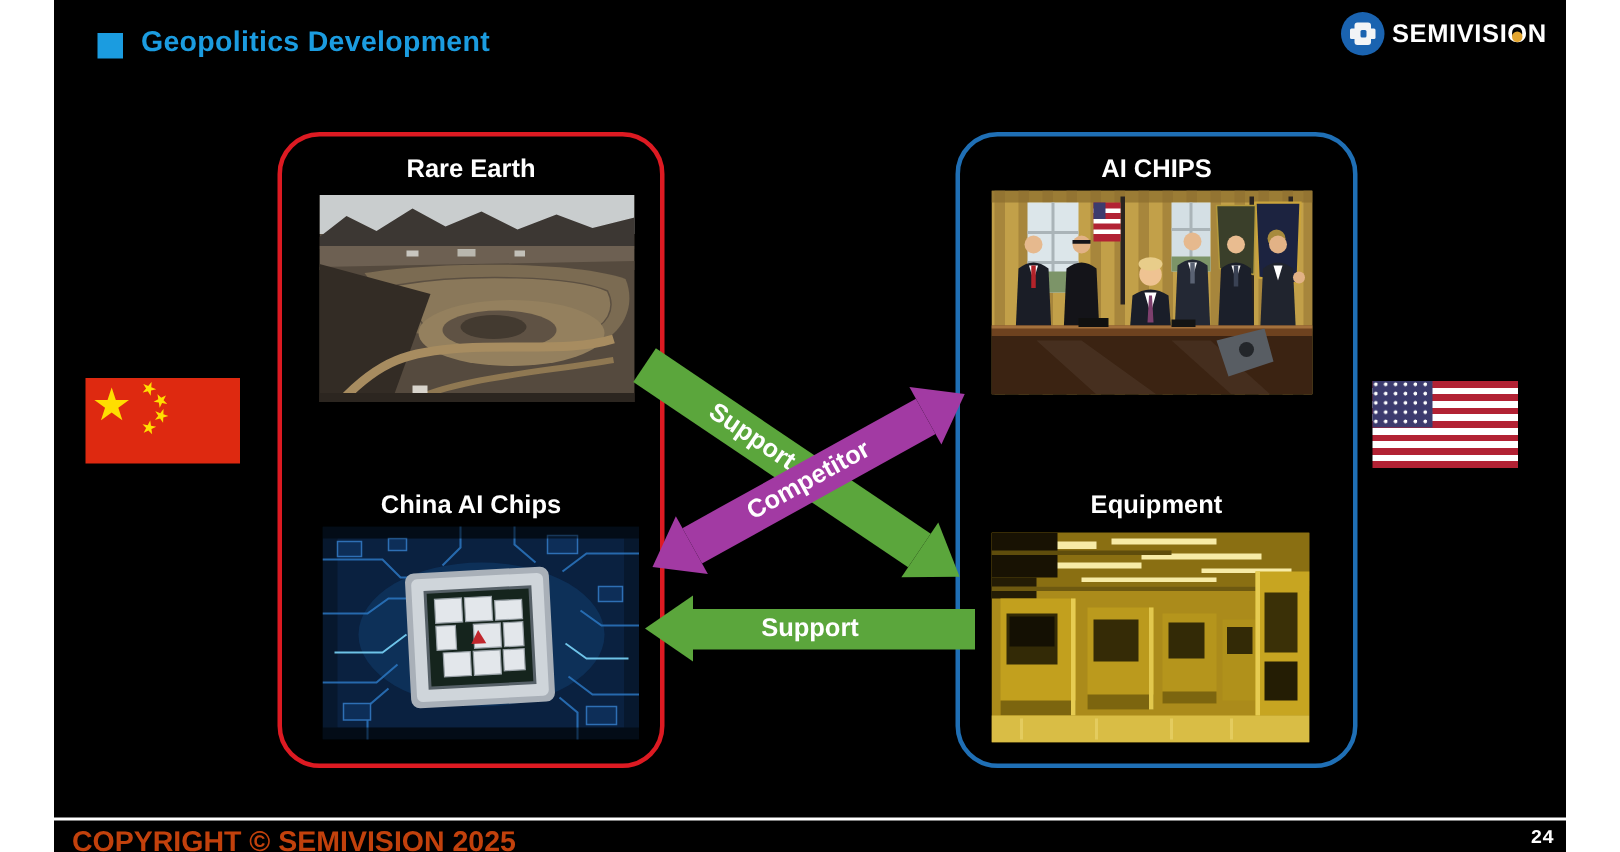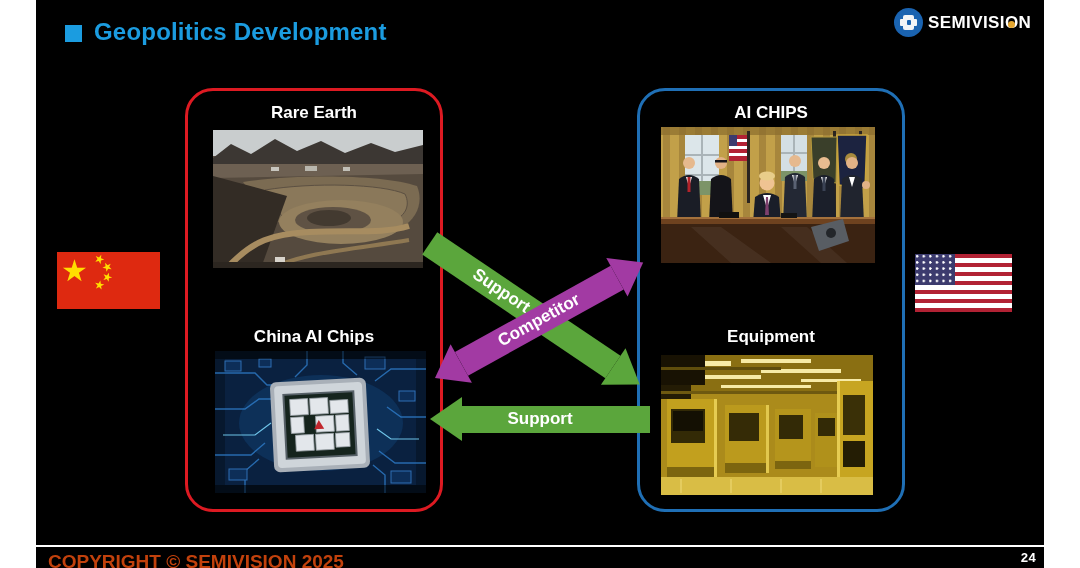--- a/index.html
+++ b/index.html
@@ -3,21 +3,21 @@
 <meta charset="utf-8">
 <style>
   * { margin:0; padding:0; box-sizing:border-box; }
   body { background:#ffffff; font-family:"Liberation Sans", sans-serif; }
   .page { position:relative; width:1080px; height:568px; background:#ffffff; overflow:hidden; }
   .slide { position:absolute; left:36px; top:0; width:1008px; height:568px; background:#000000; }
 
   
   .title-row { position:absolute; left:29px; top:18px; display:flex; align-items:center; gap:12px; }
   .title-bullet { width:17px; height:17px; background:#1b9ce0; margin-top:2px; }
-  .slide-title { color:#1b9ce0; font-size:24px; font-weight:bold; letter-spacing:0.2px; }
+  .slide-title { color:#1b9ce0; font-size:19px; font-weight:bold; letter-spacing:0.2px; }
 
   .logo { position:absolute; left:858px; top:8px; display:flex; align-items:center; gap:5px; }
   .logo-mark { width:29px; height:29px; border-radius:50%; background:#1a63b0; position:relative; }
   .logo-mark .chip { position:absolute; left:9px; top:7px; width:11px; height:15px; background:#f2f4f6; border-radius:2px; }
   .logo-mark .chip::before { content:""; position:absolute; left:-3px; top:4px; width:17px; height:7px; background:#f2f4f6; border-radius:1px; }
   .logo-mark .chip::after { content:""; position:absolute; left:3.5px; top:5px; width:4px; height:5px; background:#1a63b0; border-radius:1px; }
   .logo-text { color:#ffffff; font-size:17px; font-weight:bold; letter-spacing:0.4px; }
   .logo-o { position:relative; display:inline-block; }
   .logo-o::after { content:""; position:absolute; left:50%; top:58%; width:7px; height:7px; margin:-3.5px 0 0 -3.5px; background:#e3a52f; border-radius:50%; }
 

